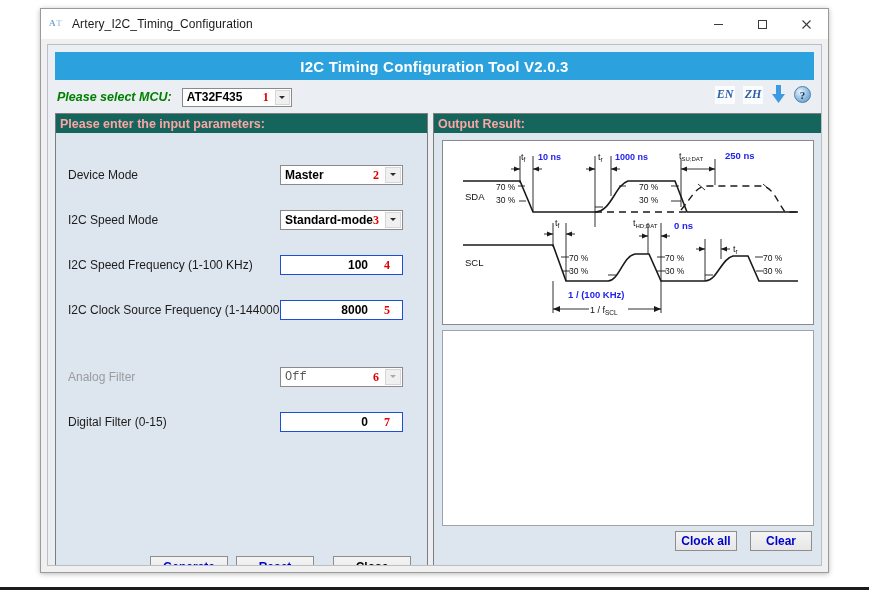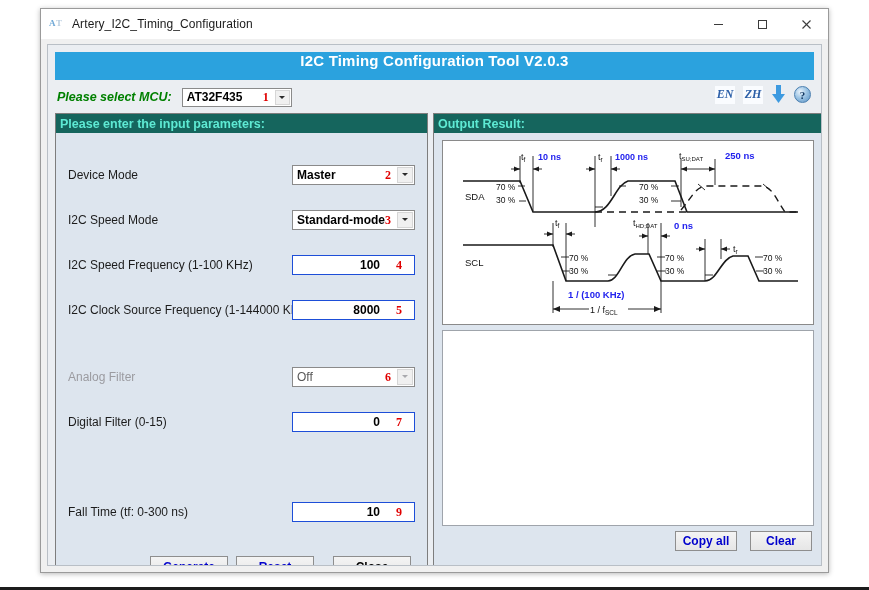--- a/index.html
+++ b/index.html
@@ -64,21 +64,21 @@
     position: relative;
     overflow: hidden;
   }
 
   
   #banner {
     position: absolute;
     left: 7px; top: 7px; right: 7px;
     height: 28px;
     background: #2ba2de;
-    display: flex; align-items: flex-start; justify-content: center;
+    display: flex; align-items: center; justify-content: center;
   }
   #banner-title {
     color: #ffffff; font-size: 15px; font-weight: bold;
     letter-spacing: 0.2px;
   }
 
   
   #mcu-row {
     position: absolute;
     left: 7px; top: 39px; right: 7px;
@@ -148,21 +148,21 @@
 
   
   .group {
     position: absolute;
     background: #dde5ee;
     border: 1px solid #7d7d7d;
   }
   .group-hdr {
     height: 19px;
     background: #15655d;
-    color: #5eead4;
+    color: #fca5a5;
     font-size: 12.5px; font-weight: bold;
     display: flex; align-items: center;
     padding-left: 4px;
   }
   #left-group  { left: 7px;   top: 68px; width: 373px; height: 478px; }
   #right-group { left: 385px; top: 68px; width: 390px; height: 478px; }
 
   
   .frow {
     position: absolute;
@@ -170,21 +170,21 @@
     height: 21px;
     display: flex; align-items: center;
   }
   .flabel {
     font-size: 12px; color: #1c1c1c;
     margin-left: 12px;
     white-space: nowrap;
   }
   .flabel.disabled { color: #9b9ba0; }
   .fctl {
-    position: absolute; left: 236px;
+    position: absolute; left: 224px;
     width: 123px; height: 20px;
   }
   .textbox {
     width: 100%; height: 20px;
     background: #ffffff;
     border: 1px solid #1d4ed8;
     position: relative;
     font-size: 12px;
   }
   .textbox .tval {
@@ -193,21 +193,21 @@
   }
   .textbox .tnum {
     position: absolute; right: 12px; top: 2px;
     color: #e00000; font-weight: bold;
     font-family: "Liberation Serif", serif;
   }
   .fctl .combo { width: 123px; height: 20px; }
   .fctl .combo .cnum { right: 23px; top: 2px; }
   .fctl .combo .carrow { width: 16px; height: 16px; top: 1px; }
   .combo.disabled { color: #8d8d91; }
-  .combo.disabled .cval { color: #585858; font-weight: normal; }
+  .combo.disabled .cval { color: #585858; font-weight: normal; font-family: Liberation Mono, monospace; }
   .combo.disabled .carrow i { border-top-color: #a9a9ad; }
 
   
   .btn {
     border: 1px solid #8e8e8e;
     background: linear-gradient(#f4f4f4, #e6e6e6);
     font-size: 12px; font-weight: bold;
     display: flex; align-items: center; justify-content: center;
     color: #0000cc;
   }
@@ -369,29 +369,20 @@
           <span class="flabel">Digital Filter (0-15)</span>
           <div class="fctl">
             <div class="textbox">
               <span class="tval">0</span>
               <span class="tnum">7</span>
             </div>
           </div>
         </div>
 
 
-        <div class="frow" style="top:387px;">
-          <span class="flabel">Fall Time (tf: 0-300 ns)</span>
-          <div class="fctl">
-            <div class="textbox">
-              <span class="tval">10</span>
-              <span class="tnum">9</span>
-            </div>
-          </div>
-        </div>
 
         <div class="btn" id="btn-generate">Generate</div>
         <div class="btn" id="btn-reset">Reset</div>
         <div class="btn dark" id="btn-close">Close</div>
 
       </div>
 
       <div class="group" id="right-group">
         <div class="group-hdr">Output Result:</div>
 
@@ -514,21 +505,21 @@
               <polygon points="110,168 117,165 117,171" fill="#1a1a1a" stroke="none"></polygon>
               <polygon points="218,168 211,165 211,171" fill="#1a1a1a" stroke="none"></polygon>
             </g>
             <text x="125" y="157" font-family="Liberation Sans, sans-serif" font-size="9.5" fill="#2222ee" font-weight="bold">1 / (100 KHz)</text>
             <text x="147" y="172" font-family="Liberation Sans, sans-serif" font-size="9" fill="#111">1 / f<tspan font-size="6.5" dy="2">SCL</tspan></text>
           </svg>
         </div>
 
         <div id="output-box"></div>
 
-        <div class="btn" id="btn-copyall">Copy all</div>
+        <div class="btn" id="btn-copyall">Clock all</div>
         <div class="btn" id="btn-clear">Clear</div>
       </div>
 
     </div>
   </div>
 </div>
 
 <div id="page-bottom-line"></div>
 
 </body></html>

